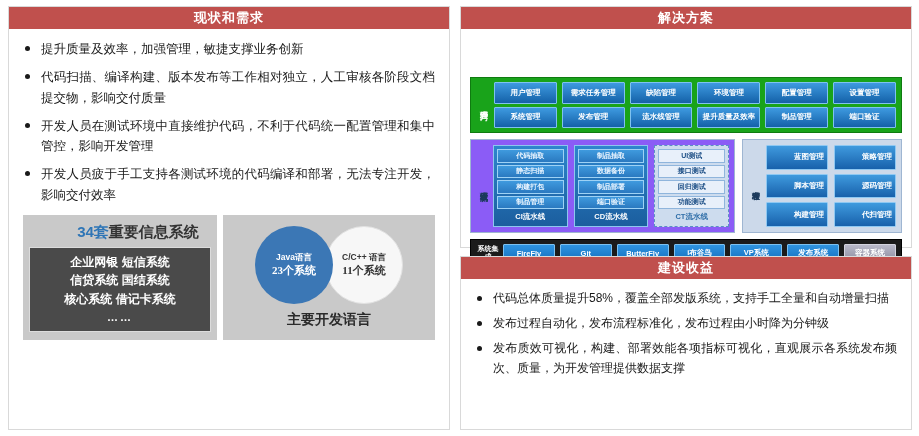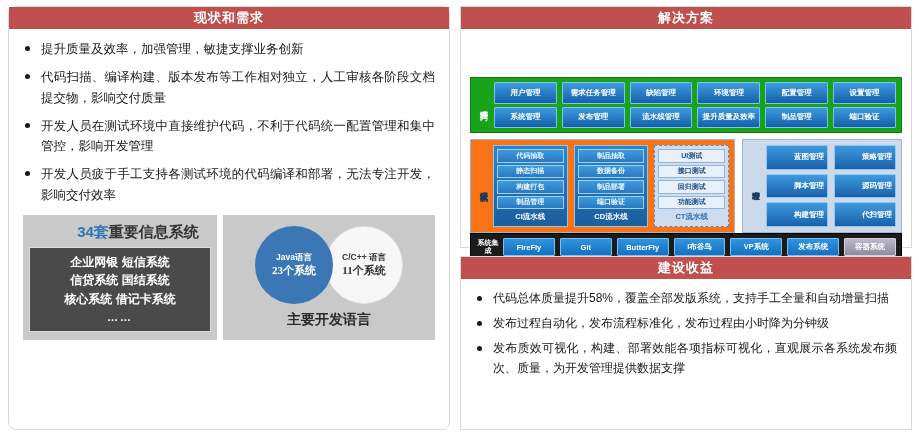--- a/index.html
+++ b/index.html
@@ -16,21 +16,21 @@
   .panel{position:absolute;border:1px solid #d9d9d9;background:#ffffff;box-sizing:border-box;}
   .panel-header{
     background:#c0504d;color:#ffffff;font-weight:bold;
     text-align:center;letter-spacing:1px;
     display:flex;align-items:center;justify-content:center;
     box-sizing:border-box;
   }
   .panel-body{box-sizing:border-box;}
 
   
-  #left-panel{left:8px;top:6px;width:442px;height:424px;border-radius:8px;}
+  #left-panel{left:8px;top:6px;width:442px;height:424px;}
   #left-panel .panel-header{height:22px;font-size:13px;}
   #left-panel .panel-body{padding:10px 14px 6px 14px;}
 
   .bullets{list-style:none;margin:0;padding:0;}
   .bullets li{
     position:relative;
     padding-left:18px;
     margin-bottom:8px;
     font-size:12.5px;
     line-height:1.62;
@@ -126,21 +126,21 @@
   .gbtn{
     background:linear-gradient(180deg,#3e9ae0 0%,#1461a8 100%);
     border:1px solid #7fc2ef;
     color:#ffffff;font-size:7.5px;font-weight:bold;
     display:flex;align-items:center;justify-content:center;
     border-radius:1px;white-space:nowrap;
   }
 
   .mid-row{display:flex;gap:7px;margin-top:6px;height:94px;}
   .pipe-block{
-    flex:1;background:#f97316;border:1px solid #9fb6d2;
+    flex:1;background:#8b5cf6;border:1px solid #9fb6d2;
     display:flex;padding:5px 5px;box-sizing:border-box;
   }
   .pipe-cols{flex:1;display:flex;gap:6px;margin-left:3px;}
   .pipe-col{
     flex:1;display:flex;flex-direction:column;gap:2px;
     padding:3px;box-sizing:border-box;
     background:linear-gradient(180deg,#2d86cd 0%,#1b5e9e 100%);
     border:1px solid #8ec6ee;
   }
   .pipe-col.dashed{
@@ -173,21 +173,21 @@
   }
   .rbtn{
     background:linear-gradient(180deg,#3f9ade 0%,#1861ab 100%);
     border:1px solid #8ec8f2;
     color:#ffffff;font-size:7.5px;font-weight:bold;
     display:flex;align-items:center;justify-content:center;
     white-space:nowrap;border-radius:1px;padding-left:24px;
   }
 
   .black-block{
-    background:#1b1b1b;border:1px solid #000000;
+    margin-top:6px;background:#1b1b1b;border:1px solid #000000;
     display:flex;align-items:stretch;padding:4px 5px;box-sizing:border-box;
     height:28px;
   }
   .vlabel2{
     flex:0 0 24px;color:#ffffff;font-size:7px;font-weight:bold;
     display:flex;align-items:center;justify-content:center;
     line-height:1.15;text-align:center;
   }
   .sys-grid{
     flex:1;display:grid;grid-template-columns:repeat(7,1fr);gap:5px;margin-left:3px;

